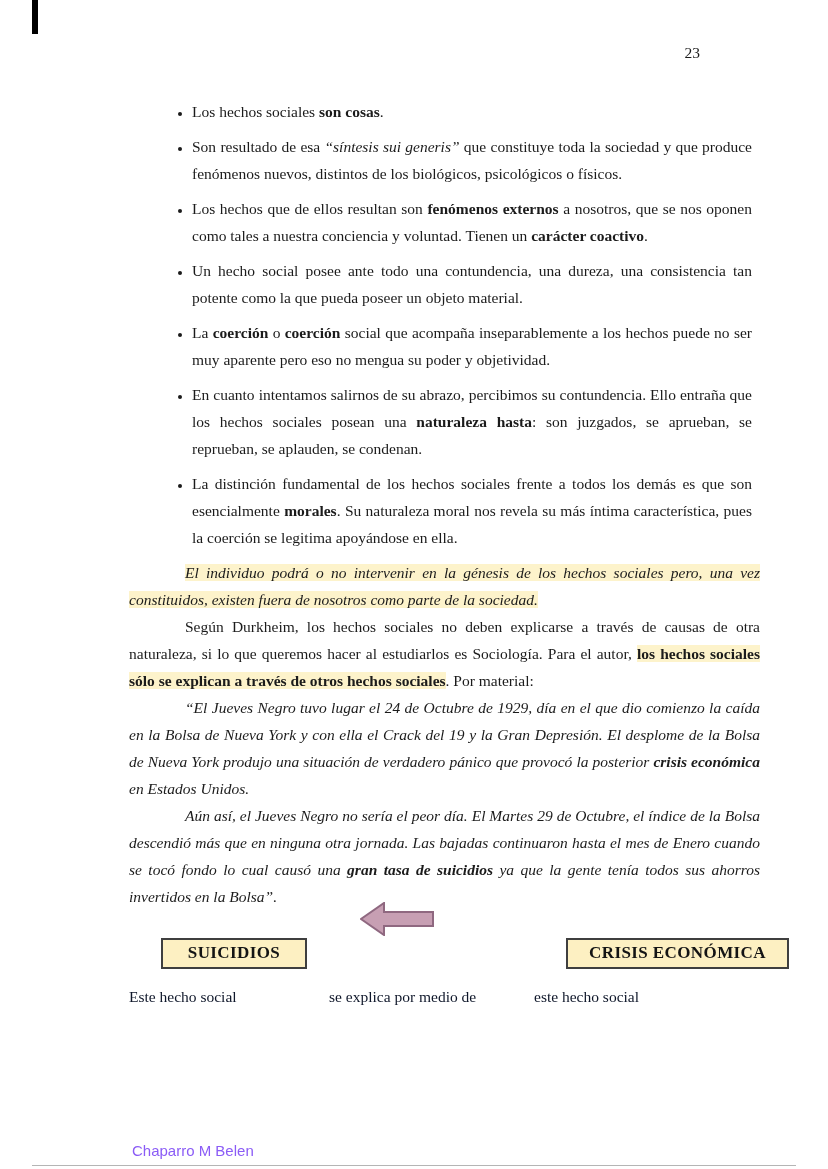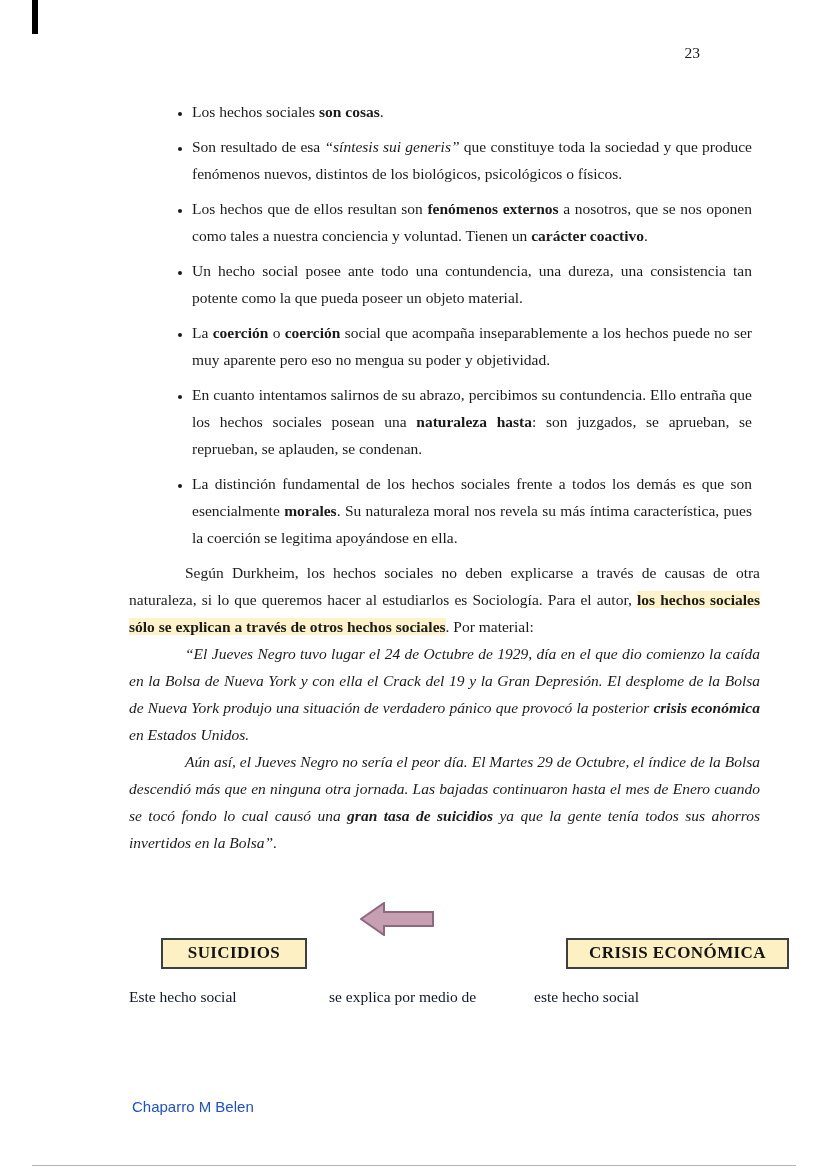--- a/index.html
+++ b/index.html
@@ -53,23 +53,23 @@
   .box-left{left:100px;width:146px;}
   .box-right{left:505px;width:223px;}
   .caption{
     position:absolute;top:88px;
     font-size:15.5px;color:#0f172a;
   }
   .caption-left{left:97px;}
   .caption-center{left:297px;}
   .caption-right{left:502px;}
   .footer{
-    position:absolute;left:100px;top:1098px;
+    position:absolute;left:100px;top:1142px;
     font-family:"Liberation Sans", sans-serif;
-    font-size:15px;color:#1d4ed8;
+    font-size:15px;color:#8b5cf6;
   }
   .corner-artifact{
     position:absolute;left:0;top:0;width:6px;height:34px;background:#000000;
   }
   .bottom-line{
     position:absolute;left:0;top:1165px;width:828px;height:1px;background:#b5b5b5;
   }
 </style>
 </head>
 <body>
@@ -83,20 +83,21 @@
   <div class="doc" id="doc-blocks">
       <ul class="bullets">
         <li><span>Los hechos sociales </span><span class="b">son cosas</span><span>.</span></li>
         <li><span>Son resultado de esa </span><span class="i">“síntesis sui generis”</span><span> que constituye toda la sociedad y que produce fenómenos nuevos, distintos de los biológicos, psicológicos o físicos.</span></li>
         <li><span>Los hechos que de ellos resultan son </span><span class="b">fenómenos externos</span><span> a nosotros, que se nos oponen como tales a nuestra conciencia y voluntad. Tienen un </span><span class="b">carácter coactivo</span><span>.</span></li>
         <li><span>Un hecho social posee ante todo una contundencia, una dureza, una consistencia tan potente como la que pueda poseer un objeto material.</span></li>
         <li><span>La </span><span class="b">coerción</span><span> o </span><span class="b">coerción</span><span> social que acompaña inseparablemente a los hechos puede no ser muy aparente pero eso no mengua su poder y objetividad.</span></li>
         <li><span>En cuanto intentamos salirnos de su abrazo, percibimos su contundencia. Ello entraña que los hechos sociales posean una </span><span class="b">naturaleza hasta</span><span>: son juzgados, se aprueban, se reprueban, se aplauden, se condenan.</span></li>
         <li><span>La distinción fundamental de los hechos sociales frente a todos los demás es que son esencialmente </span><span class="b">morales</span><span>. Su naturaleza moral nos revela su más íntima característica, pues la coerción se legitima apoyándose en ella.</span></li>
       </ul>
+      <p class="para"><span class="i h">El individuo podrá o no intervenir en la génesis de los hechos sociales pero, una vez constituidos, existen fuera de nosotros como parte de la sociedad.</span></p>
       <p class="para"><span>Según Durkheim, los hechos sociales no deben explicarse a través de causas de otra naturaleza, si lo que queremos hacer al estudiarlos es Sociología. Para el autor, </span><span class="b h">los hechos sociales sólo se explican a través de otros hechos sociales</span><span>. Por material:</span></p>
       <p class="para"><span class="i">“El Jueves Negro tuvo lugar el 24 de Octubre de 1929, día en el que dio comienzo la caída en la Bolsa de Nueva York y con ella el Crack del 19 y la Gran Depresión. El desplome de la Bolsa de Nueva York produjo una situación de verdadero pánico que provocó la posterior </span><span class="b i">crisis económica</span><span class="i"> en Estados Unidos.</span></p>
       <p class="para"><span class="i">Aún así, el Jueves Negro no sería el peor día. El Martes 29 de Octubre, el índice de la Bolsa descendió más que en ninguna otra jornada. Las bajadas continuaron hasta el mes de Enero cuando se tocó fondo lo cual causó una </span><span class="b i">gran tasa de suicidios</span><span class="i"> ya que la gente tenía todos sus ahorros invertidos en la Bolsa”.</span></p>
     </div>
 
   <div class="diagram">
     <svg class="arrow" width="74" height="34" viewBox="0 0 74 34">
       <polygon points="73,10 24,10 24,1 1,17 24,33 24,24 73,24" fill="var(--arrow-fill,#c79fb3)" stroke="var(--arrow-stroke,#8f6880)" stroke-width="2" stroke-linejoin="miter"></polygon>
     </svg>
     <div class="box box-left">SUICIDIOS</div>

